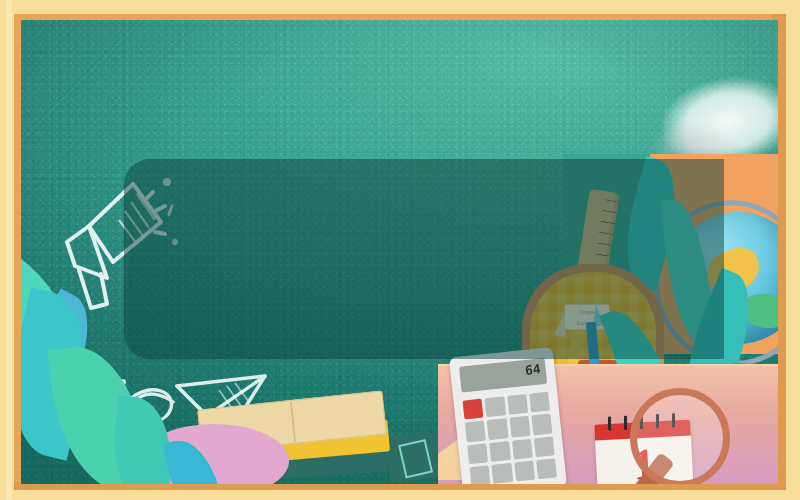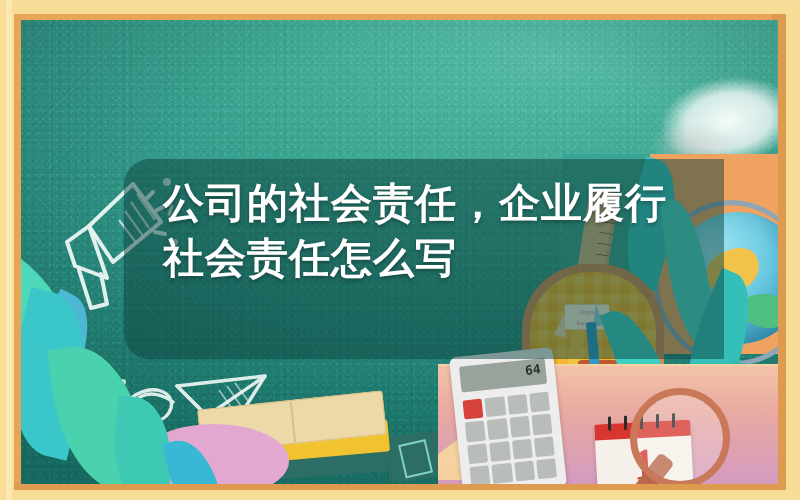--- a/index.html
+++ b/index.html
@@ -343,18 +343,14 @@
         <div class="cal-num">1</div>
       </div>
 
       <div class="shape mag-h"></div>
       <div class="shape mag"></div>
     </div>
 
     <div class="overlay"></div>
   </div>
 
-  <div class="title">
-    <span class="ln">公司的社会责任，企业履行</span>
-    <span class="ln">社会责任怎么写</span>
-  </div>
 
 </div>
 
 </body></html>

